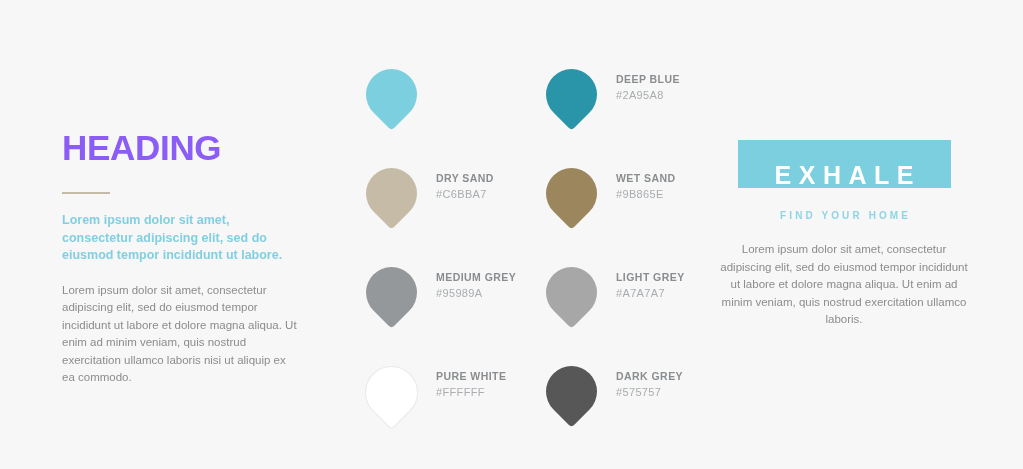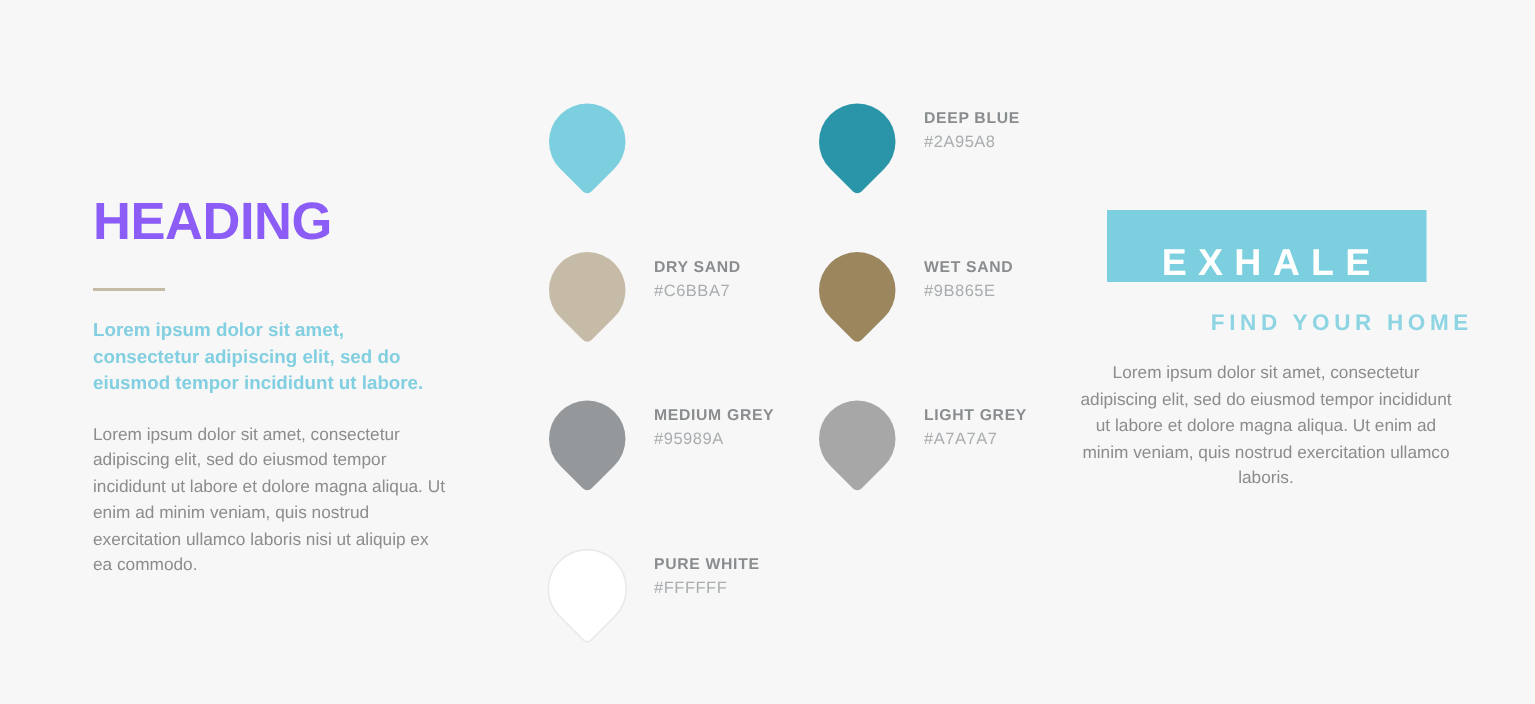--- a/index.html
+++ b/index.html
@@ -127,27 +127,26 @@
   #logo-wordmark {
     font-size: 25px;
     font-weight: bold;
     color: #ffffff;
     letter-spacing: 7.5px;
     text-indent: 7.5px;
     line-height: 1;
   }
   #tagline {
     margin: 21px 0 0 0;
-    font-size: 15px;
+    font-size: 10px;
     font-weight: bold;
     color: #8ed5e4;
     letter-spacing: 3.1px;
     text-indent: 3.1px;
     line-height: 14px;
-    text-align: right;
   }
   #right-body {
     margin: 18px auto 0 auto;
     width: 258px;
     font-size: 11.5px;
     line-height: 17.5px;
     color: #8c8c8c;
     text-align: center;
   }
 </style>
@@ -225,20 +224,29 @@
   <div class="swatch-item">
     <span class="swatch-drop-wrap">
       <span class="swatch-drop" style="background: rgb(255, 255, 255); border: 1px solid rgb(232, 232, 232);"></span>
     </span>
     <span class="swatch-text">
       <span class="swatch-name">PURE WHITE</span>
       <span class="swatch-hex">#FFFFFF</span>
     </span>
   </div>
 
+  <div class="swatch-item">
+    <span class="swatch-drop-wrap">
+      <span class="swatch-drop" style="background: rgb(87, 87, 87);"></span>
+    </span>
+    <span class="swatch-text">
+      <span class="swatch-name">DARK GREY</span>
+      <span class="swatch-hex">#575757</span>
+    </span>
+  </div>
 
 </div>
 
 <div id="right-column">
   <div id="logo-box" style="background: rgb(123, 207, 222);">
     <span id="logo-wordmark">EXHALE</span>
   </div>
 
   <p id="tagline" style="color: rgb(142, 213, 228);">FIND YOUR HOME</p>
 

